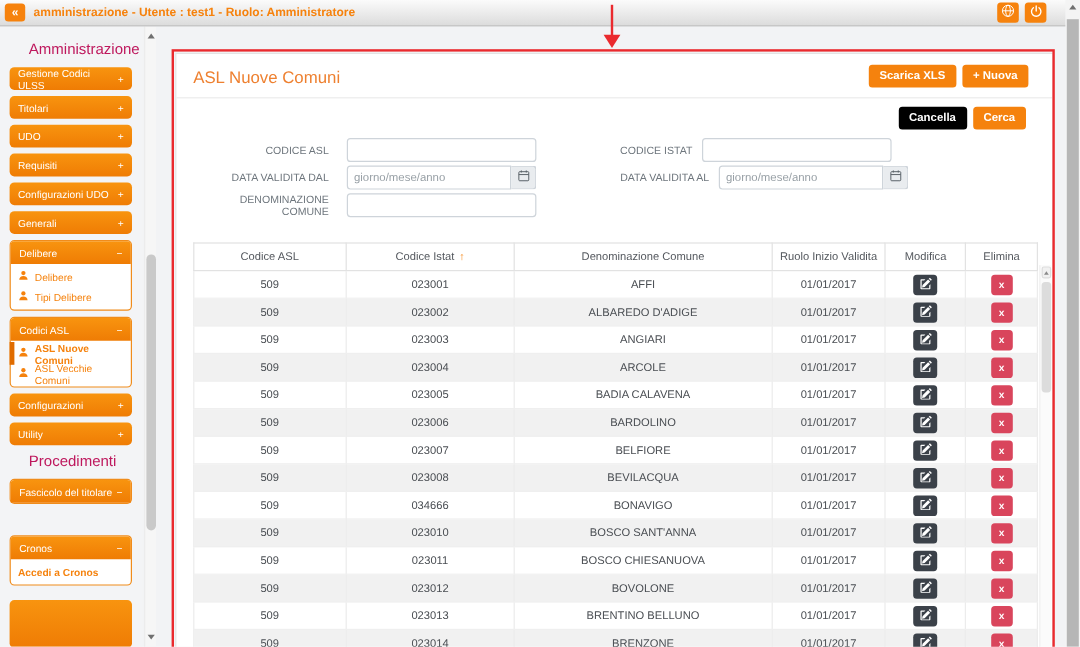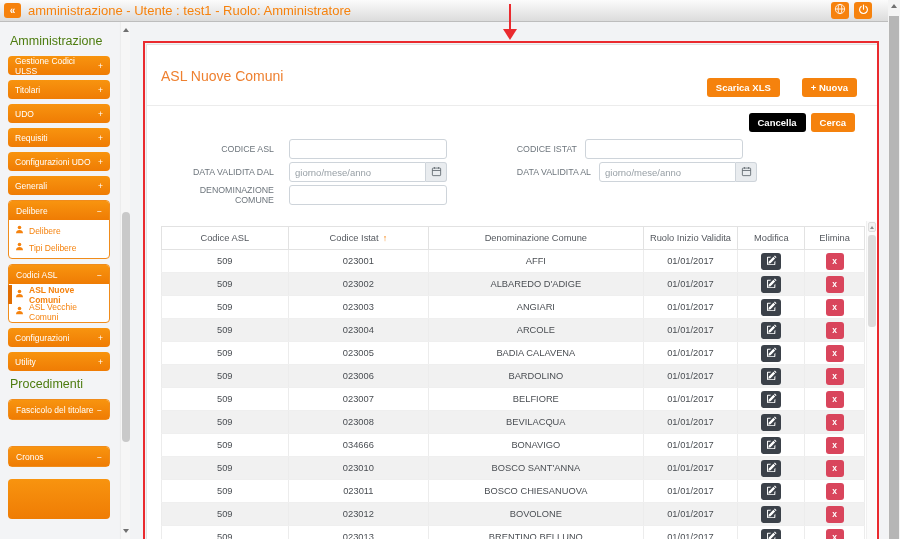--- a/index.html
+++ b/index.html
@@ -5,29 +5,29 @@
   * { margin:0; padding:0; box-sizing:border-box; }
   html,body { width:900px; height:539px; overflow:hidden; }
   body { position:relative; background:#f2f3f5; font-family:"Liberation Sans","DejaVu Sans",sans-serif; }
 
   
   .topbar { position:absolute; left:0; top:0; width:888px; height:22px;
     background:linear-gradient(#fbfbfb,#dcdcdc); border-bottom:1px solid #bdbdbd;
     display:flex; align-items:center; z-index:5; }
   .collapse-btn { margin-left:4px; width:17px; height:15px; background:#f6820d; border:none;
     border-radius:3px; color:#fff; font-weight:bold; font-size:10px; line-height:14px; text-align:center; }
-  .topbar-title { margin-left:7px; color:#f6820d; font-weight:normal; font-size:13px; }
+  .topbar-title { margin-left:7px; color:#f6820d; font-weight:bold; font-size:10px; }
   .topbar-right { position:absolute; right:16px; top:2px; display:flex; gap:5px; }
   .tb-icon-btn { width:18px; height:17px; background:#f6820d; border:none; border-radius:3px;
     display:flex; align-items:center; justify-content:center; cursor:pointer; }
 
   
   .sidebar { position:absolute; left:0; top:22px; width:119px; height:517px;
     background:#f3f4f6; overflow:hidden; padding-top:6px; }
-  .sb-heading { font-size:12.5px; color:#4d7c0f; margin:6px 0 8px 10px; }
+  .sb-heading { font-size:12.5px; color:#be185d; margin:6px 0 8px 24px; }
   .sb-wrap { padding:0 9px 0 8px; }
   .sb-bar { height:19px; background:linear-gradient(#f8940f,#ef7c04); border-radius:4px;
     color:#fff; font-weight:normal; font-size:8.5px; display:flex; align-items:center;
     justify-content:space-between; padding:0 7px; margin-bottom:5px; cursor:pointer; }
   .sb-group { border:1px solid #f08c1b; border-radius:4px; background:#fff; margin-bottom:5px; position:relative; }
   .sb-group .sb-bar { margin:0; border-radius:3px 3px 0 0; }
   .sb-items { padding:2px 0; }
   .sb-item { display:flex; align-items:center; gap:5px; padding:2px 6px; height:17px;
     font-size:8.5px; color:#f5820d; position:relative; cursor:pointer; }
   .sb-item.bold { font-weight:bold; }
@@ -45,21 +45,21 @@
     border-top:4px solid #707070; }
   .sb-scroll .tri-up { position:absolute; top:6px; left:2px; }
   .sb-scroll .tri-down { position:absolute; bottom:6px; left:2px; }
   .sb-thumb { position:absolute; left:1px; top:190px; width:8px; height:230px; background:#c9c9c9; border-radius:4px; }
 
   
   .panel { position:absolute; left:146px; top:44px; width:732px; height:520px;
     background:#fff; border:1px solid #e3e3e3; }
   .panel-head { display:flex; align-items:center; justify-content:space-between; padding:9px 20px 8px 14px; }
   .page-title { color:#ee8030; font-size:14px; font-weight:normal; }
-  .head-btns { display:flex; gap:22px;margin-top:24px; }
+  .head-btns { display:flex; gap:5px; }
   .btn { border:none; border-radius:3px; font-family:inherit; font-size:9.5px; font-weight:bold;
     color:#fff; padding:4px 9px; cursor:pointer; }
   .btn-orange { background:#f5820d; }
   .btn-gray { background:#000000; }
   .sep { border:none; border-top:1px solid #ececec; }
 
   .search { padding:7px 22px 8px 14px; }
   .search-actions { display:flex; justify-content:flex-end; gap:5px; margin-bottom:7px; }
   .frow { display:flex; align-items:center; margin-bottom:3px; }
   .flabel { font-size:8.8px; color:#6e767d; text-align:right; }
@@ -216,20 +216,25 @@
       <div class="sb-group gap">
         <div class="sb-bar">
           <span>Fascicolo del titolare</span>
           <span>−</span>
         </div>
       </div>
       <div class="sb-group">
         <div class="sb-bar">
           <span>Cronos</span>
           <span>−</span>
+        </div>
+        <div class="sb-items">
+          <div class="sb-item bold">
+            <span>Accedi a Cronos</span>
+          </div>
         </div>
       </div>
     </div>
   <div class="sb-wrap">
       <div class="partial-bar"></div>
     </div>
 </div>
 
 <div class="sb-scroll">
   <div class="tri-up"></div>

